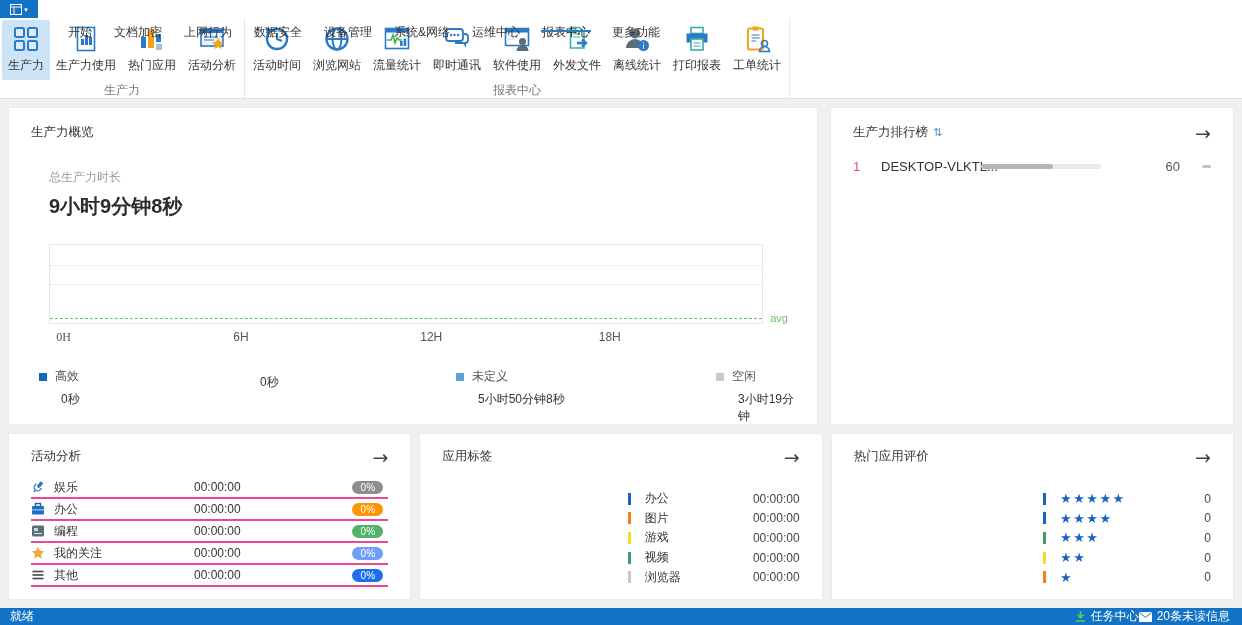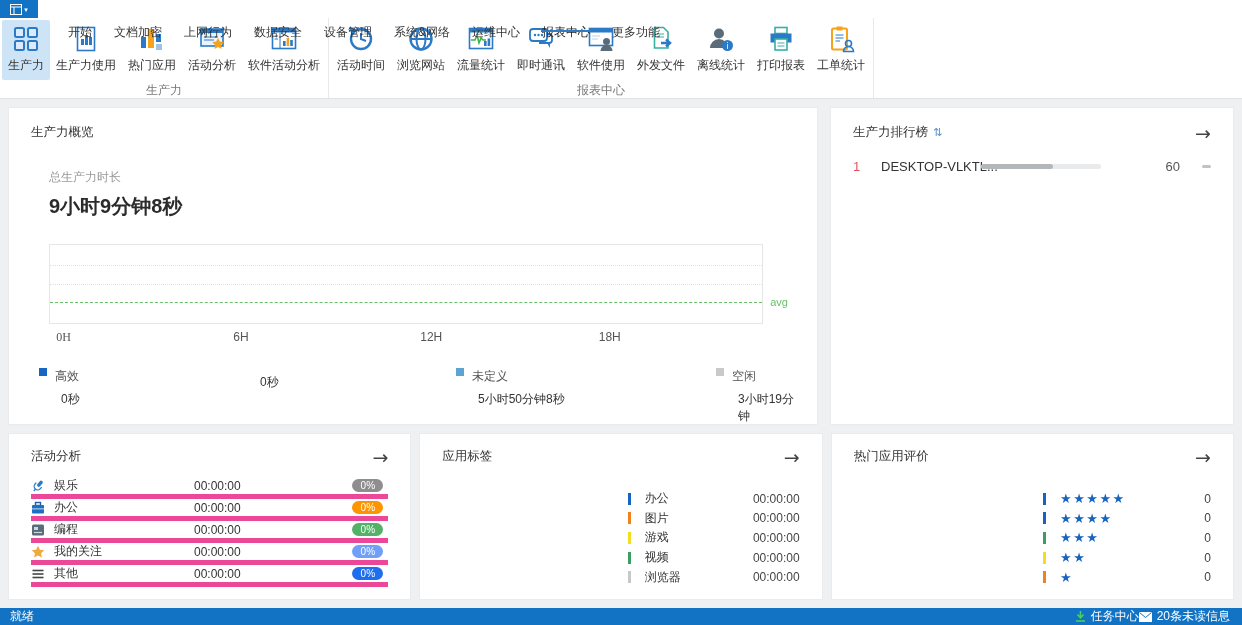--- a/index.html
+++ b/index.html
@@ -37,44 +37,44 @@
   .panel-head { display:flex; align-items:center; justify-content:space-between; }
   .arrow-btn { font-size:19px; color:#444; line-height:14px; cursor:pointer; font-family:"DejaVu Sans",sans-serif; }
 
   
   .overview { flex:1; padding:16px 22px; }
   .ov-total-label { color:#999; margin:28px 0 0 18px; font-size:12px; }
   .ov-total-value { font-size:20px; font-weight:bold; color:#2b2b2b; margin:7px 0 0 18px; }
   .chart-wrap { margin:24px 0 0 18px; width:714px; position:relative; }
   .chart-box { height:80px; border:1px solid #e6e6e6; background:#fff; position:relative; }
   .gridline { position:absolute; left:0; right:0; border-top:1px dotted #e2e2e2; }
-  .avg-line { position:absolute; left:0; right:0; border-top:1px dashed #6abf69; }
+  .avg-line { position:absolute; left:0; right:0; border-top:1px dashed #6abf69;margin-top:16px; }
   .avg-label { position:absolute; right:-26px; top:-7px; color:#6abf69; font-size:11px; }
   .x-ticks { position:relative; height:16px; margin-top:6px; color:#555; }
   .x-ticks span { position:absolute; top:0; }
   .legend { display:grid; grid-template-columns:199px 218px 260px auto; margin:22px 0 0 8px; }
-  .lg-item .lg-top { display:flex; gap:8px; color:#555; }
+  .lg-item .lg-top { display:flex; align-items:center; gap:8px; color:#555; }
   .lg-sq { width:8px; height:8px; display:inline-block; }
   .lg-val { margin:6px 0 0 22px; color:#333; }
 
   
   .ranking { width:404px; padding:16px 22px; }
   .sort-glyph { color:#5a93c9; font-size:11px; margin-left:5px; cursor:pointer; }
   .rank-row { display:flex; align-items:center; margin-top:18px; cursor:pointer; }
   .rk-num { width:28px; color:#e25664; font-size:13px; }
   .rk-name { width:100px; font-size:13px; color:#333; white-space:nowrap; }
   .rk-bar { width:120px; height:5px; border-radius:3px; background:#e9eaeb; overflow:hidden; }
   .rk-fill { height:100%; background:#b4b7b9; border-radius:3px; }
   .rk-score { margin-left:auto; color:#555; font-size:13px; }
   .rk-trend { width:9px; height:3px; background:#c2c2c2; border-radius:1.5px; margin-left:22px; }
 
   
   .activity { flex:1; padding:14px 22px 0; }
   .act-rows { margin-top:12px; }
-  .act-row { display:flex; align-items:center; height:22px; border-bottom:5px solid #ec4899; }
+  .act-row { display:flex; align-items:center; height:22px; border-bottom:2px solid #ec4899; }
   .act-ic { width:16px; height:14px; display:flex; align-items:center; }
   .act-label { width:140px; margin-left:7px; color:#333; }
   .act-time { width:110px; color:#333; }
   .badge { margin-left:auto; margin-right:5px; min-width:31px; height:13px; border-radius:7px;
     color:#fff; font-size:10px; display:flex; align-items:center; justify-content:center; padding:0 6px; }
 
   
   .tags, .ratings { flex:1; padding:14px 22px 0; }
   .side-rows { margin-top:24px; margin-left:auto; width:172px; }
   .side-row { display:flex; align-items:center; height:19.6px; }
@@ -169,37 +169,20 @@
               <svg width="28" height="28" viewBox="0 0 28 28">
                 <rect x="3" y="4" width="22" height="17" fill="#eaf2fb" stroke="#2a7ac7" stroke-width="1.6"></rect>
                 <rect x="3" y="4" width="22" height="4" fill="#2a7ac7"></rect>
                 <line x1="6" y1="12" x2="20" y2="12" stroke="#2a7ac7"></line>
                 <line x1="6" y1="15" x2="16" y2="15" stroke="#2a7ac7"></line>
                 <path d="M20 13 l1.8 3.6 4 .6 -2.9 2.8 .7 4 -3.6-1.9 -3.6 1.9 .7-4 -2.9-2.8 4-.6z" fill="#f5a31a"></path>
               </svg>
             </span>
           </div>
           <div class="rlabel">活动分析</div>
-        </div>
-        <div class="rb">
-          <div class="ric">
-            <span>
-              <svg width="28" height="28" viewBox="0 0 28 28">
-                <rect x="2.5" y="3.5" width="23" height="20" fill="#fff" stroke="#2a7ac7" stroke-width="1.6"></rect>
-                <rect x="2.5" y="3.5" width="23" height="4" fill="#2a7ac7"></rect>
-                <line x1="10" y1="7.5" x2="10" y2="23" stroke="#2a7ac7"></line>
-                <line x1="4.5" y1="11" x2="8" y2="11" stroke="#2a7ac7"></line>
-                <line x1="4.5" y1="14" x2="8" y2="14" stroke="#2a7ac7"></line>
-                <rect x="13" y="16" width="2.6" height="5" fill="#2a7ac7"></rect>
-                <rect x="16.6" y="13" width="2.6" height="8" fill="#f5a31a"></rect>
-                <rect x="20.2" y="15" width="2.6" height="6" fill="#2a7ac7"></rect>
-              </svg>
-            </span>
-          </div>
-          <div class="rlabel">软件活动分析</div>
         </div>
       </div>
       <div class="rg-label">生产力</div>
     </div>
     <div class="ribbon-group">
       <div class="rg-buttons">
         <div class="rb">
           <div class="ric">
             <span>
               <svg width="28" height="28" viewBox="0 0 28 28">

